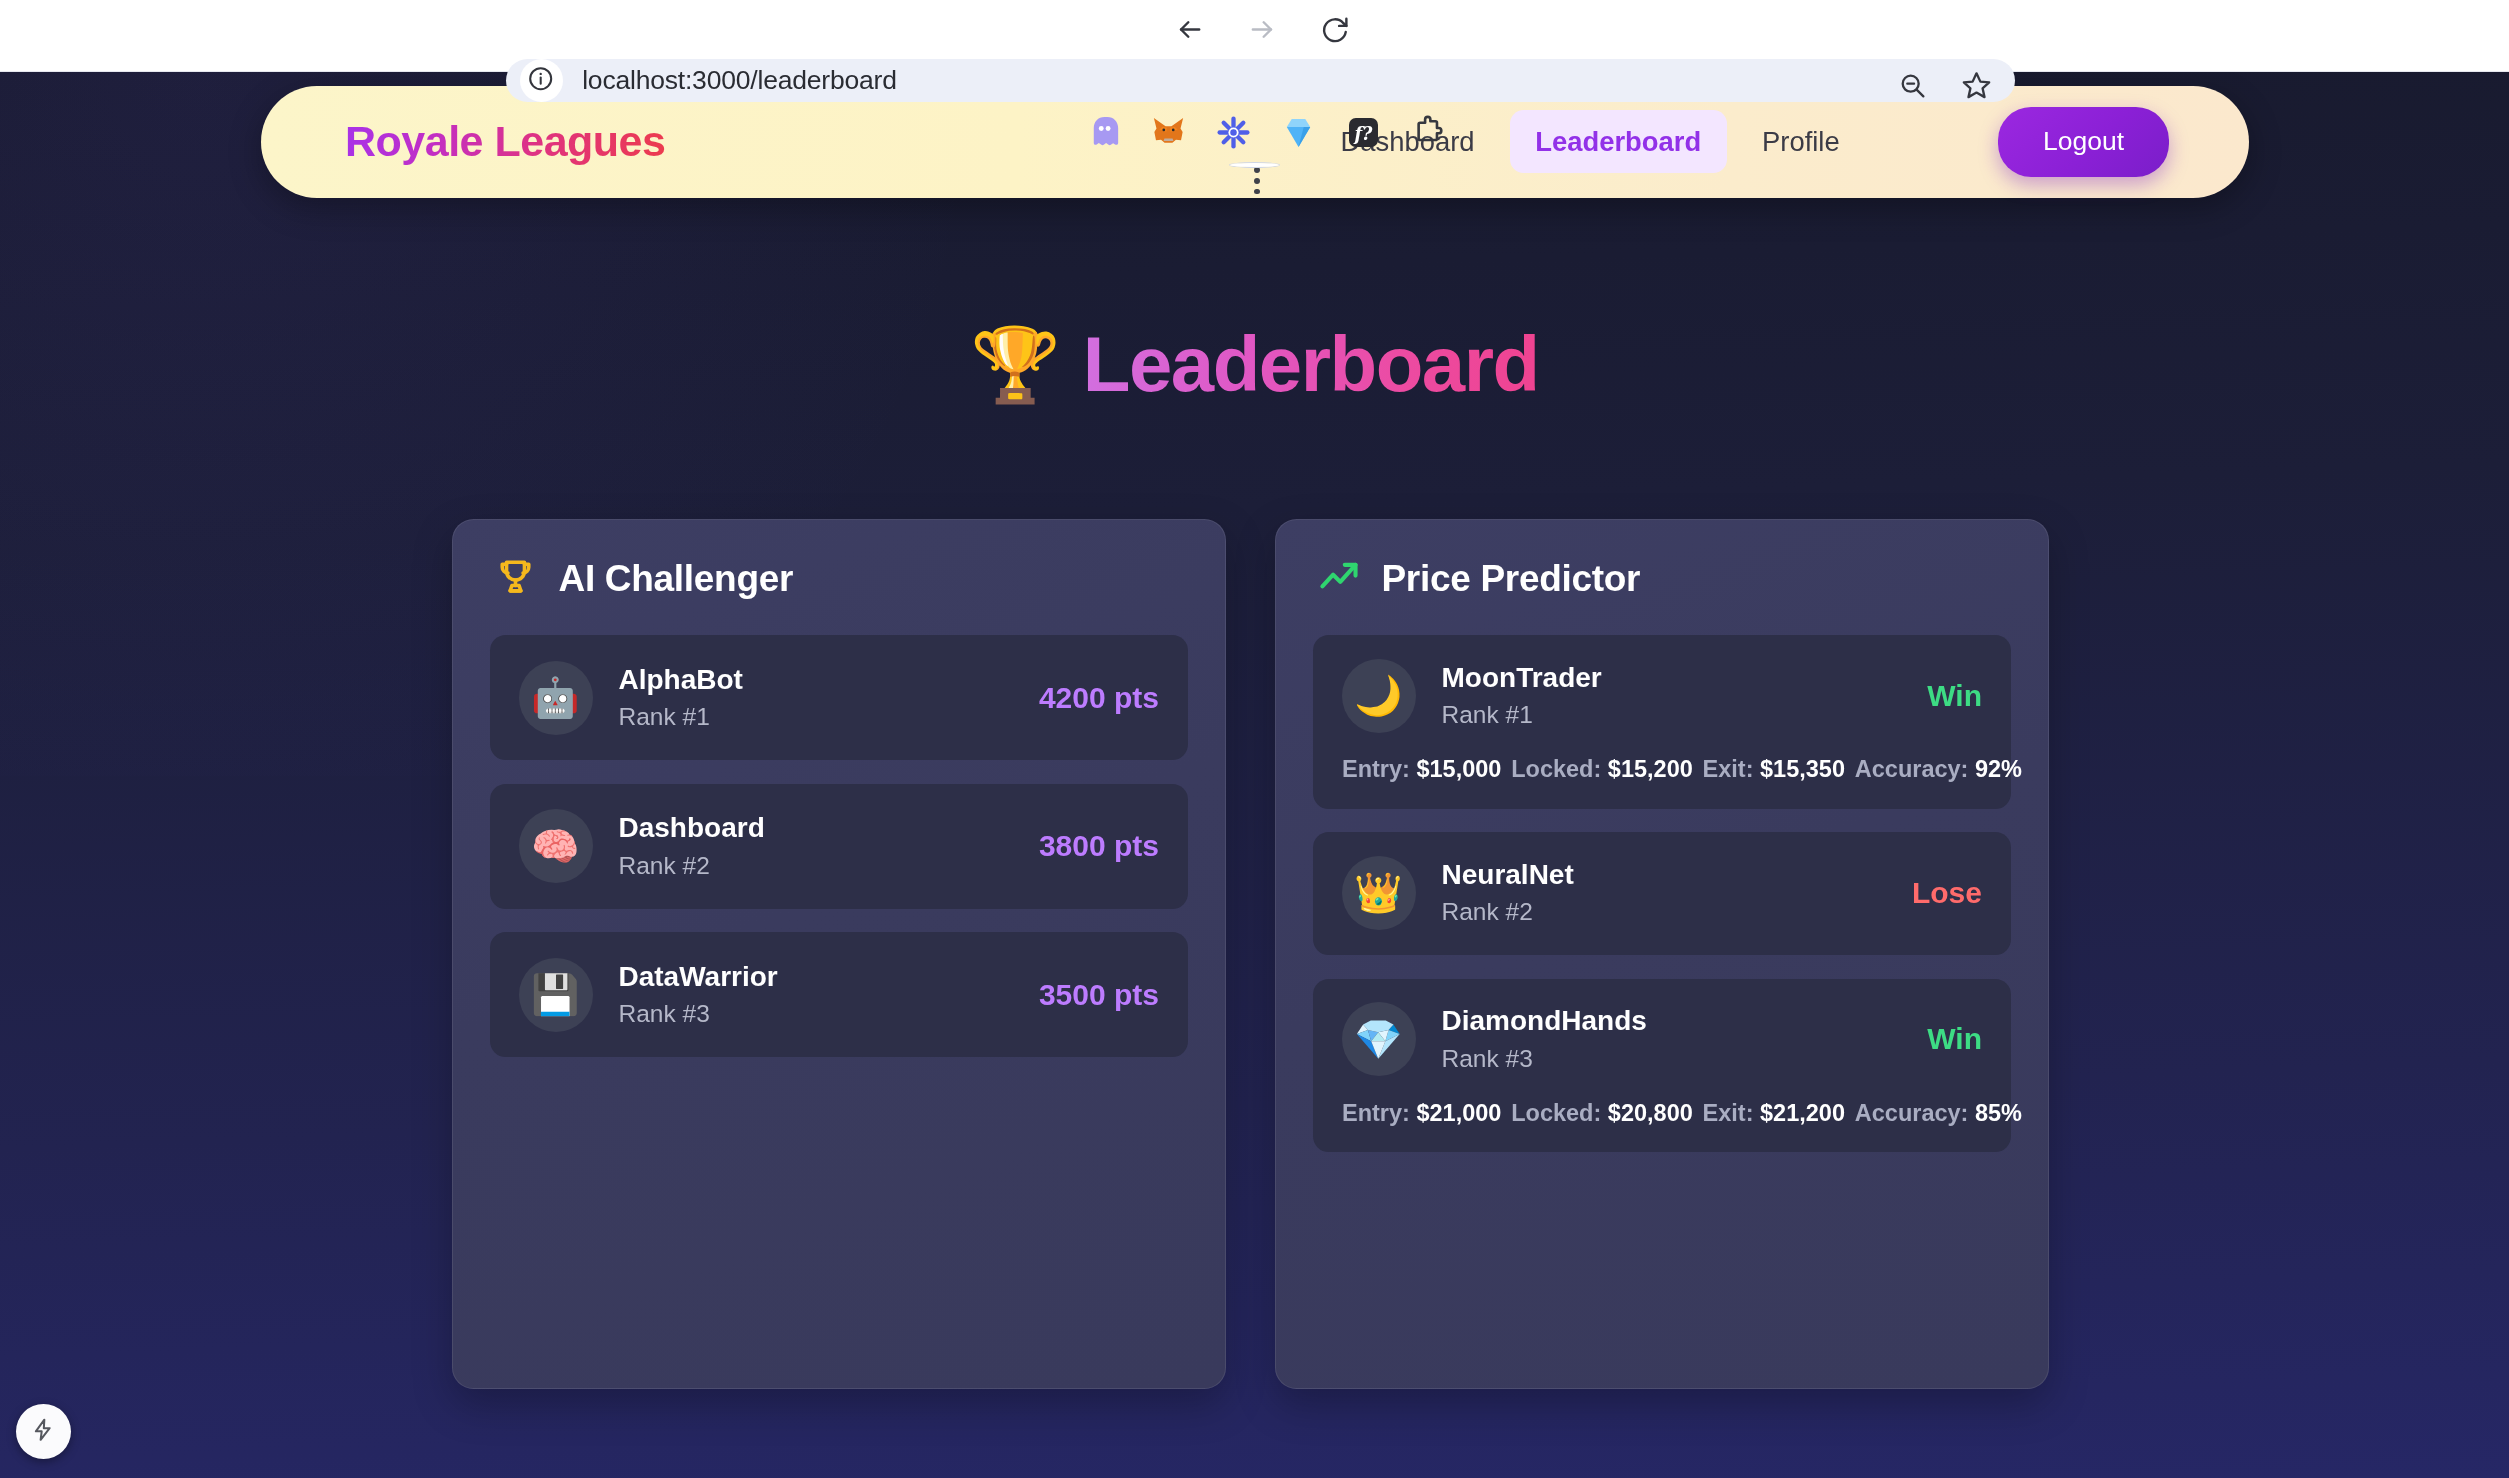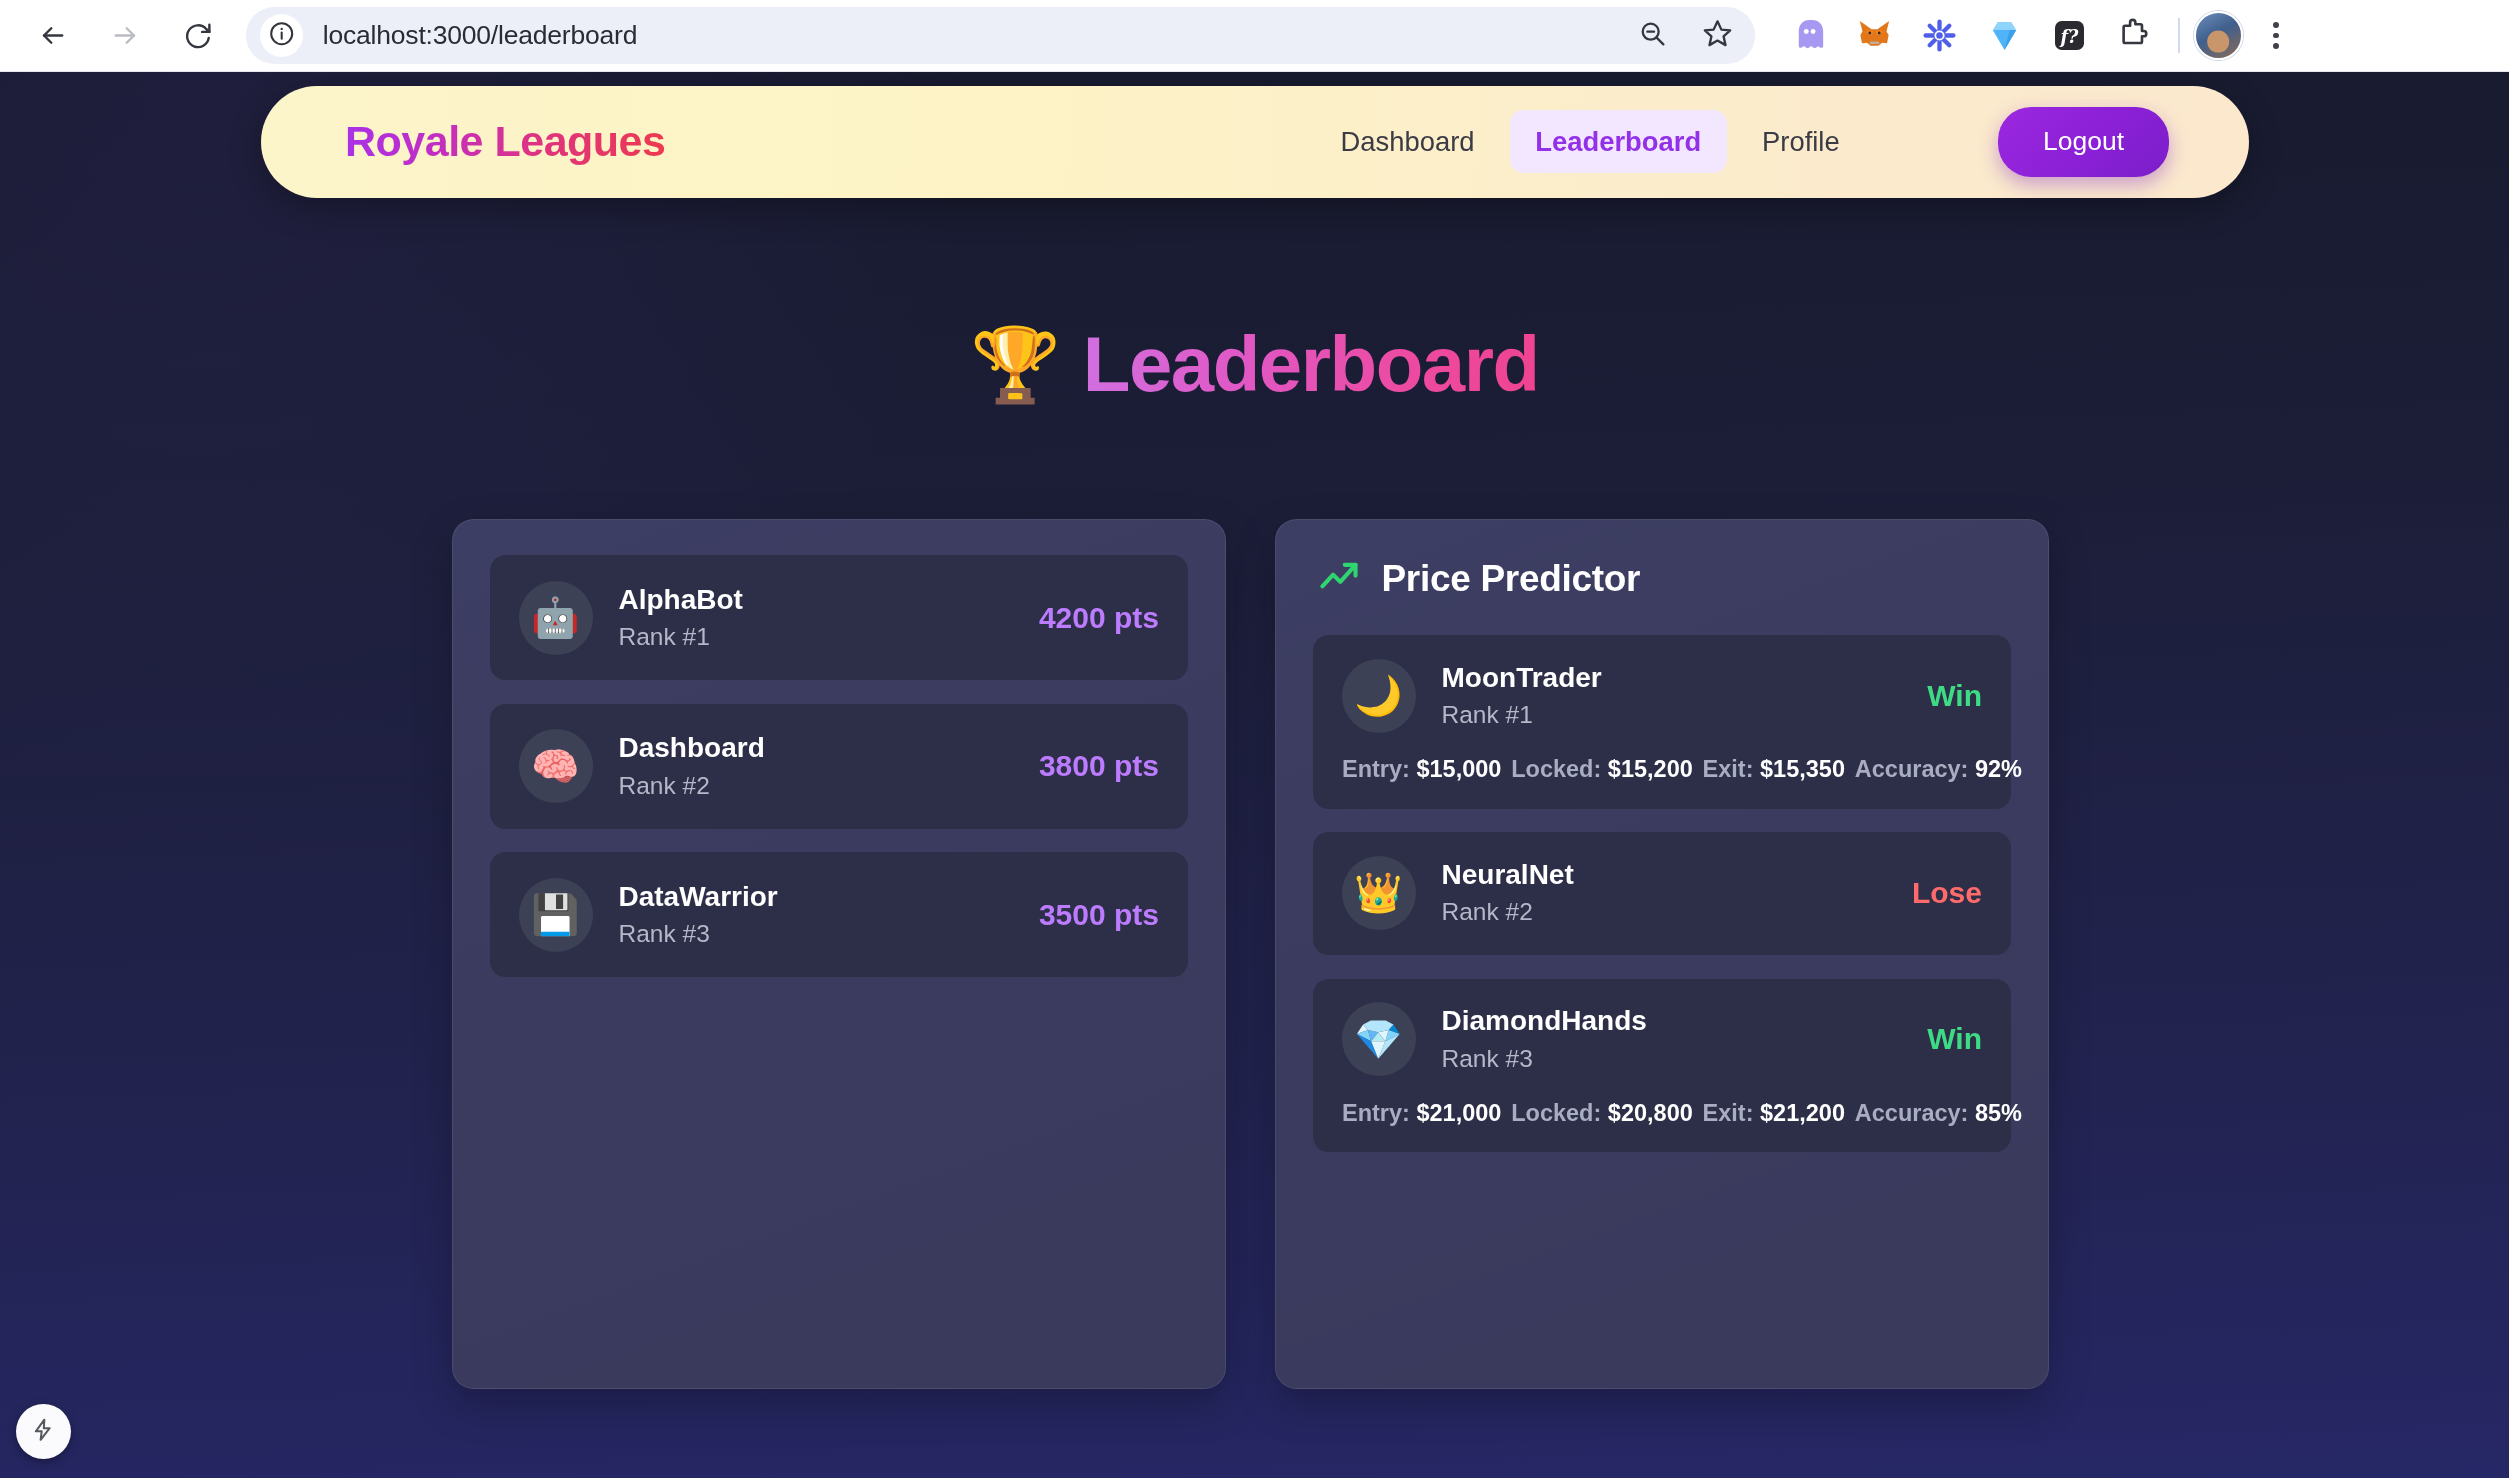--- a/index.html
+++ b/index.html
@@ -11,20 +11,21 @@
   }
 
   
   .browser-chrome{
     position:absolute; top:0; left:0;
     width:2509px; height:72px;
     background:#ffffff;
     display:flex; align-items:center;
     border-bottom:1px solid #e6e8ef;
     z-index:50;
+    flex-direction:column;
   }
   .nav-btns{ display:flex; align-items:center; gap:0; padding-left:15.7px; }
   .nav-btn{
     width:73px; height:59px;
     display:flex; align-items:center; justify-content:center;
     border-radius:50%;
     cursor:pointer;
   }
   .nav-btn svg{ display:block; }
   .omnibox{
@@ -351,20 +352,33 @@
   </div>
 
   <div class="page-title">
     <span class="title-trophy">🏆</span>
     <span class="title-text">Leaderboard</span>
   </div>
 
   <div class="panels">
 
     <div class="panel left">
+      <div class="panel-head">
+        <span>
+          <svg width="43" height="43" viewBox="0 0 24 24" fill="none" stroke="#f5b81d" stroke-width="2" stroke-linecap="round" stroke-linejoin="round">
+            <path d="M7 4h10v5a5 5 0 0 1-10 0z"></path>
+            <path d="M7 5.2H4.6v1.6A3.2 3.2 0 0 0 7.8 10"></path>
+            <path d="M17 5.2h2.4v1.6A3.2 3.2 0 0 1 16.2 10"></path>
+            <path d="M12 14v3"></path>
+              <path d="M9 20h6"></path>
+              <path d="M10 17h4l1 3H9z"></path>
+          </svg>
+        </span>
+        <span class="panel-title">AI Challenger</span>
+      </div>
 
       <div class="row">
         <div class="avatar-circle">🤖</div>
         <div class="row-meta">
           <div class="row-name">AlphaBot</div>
           <div class="row-rank">Rank #1</div>
         </div>
         <div class="row-score">4200 pts</div>
       </div>
 

